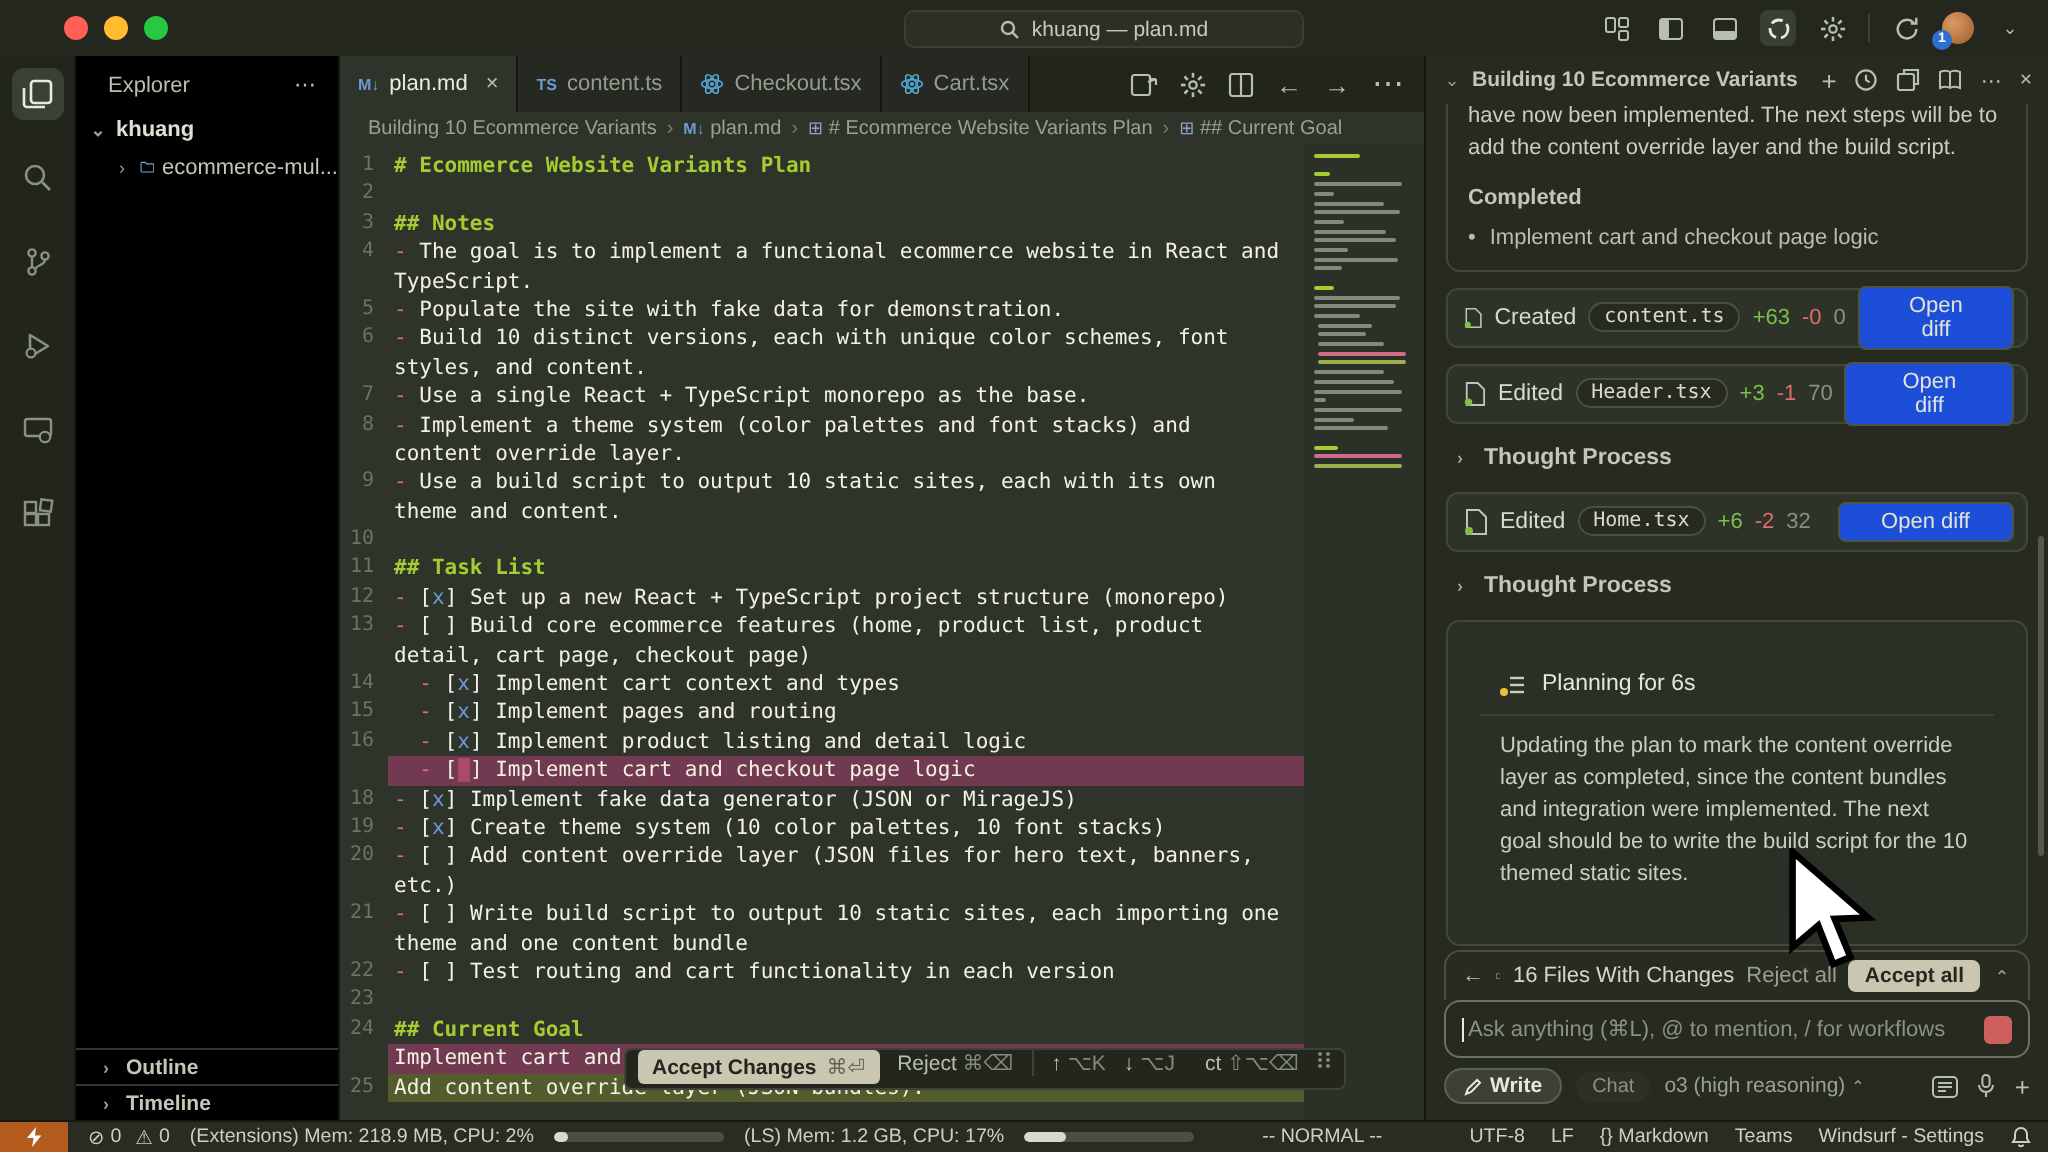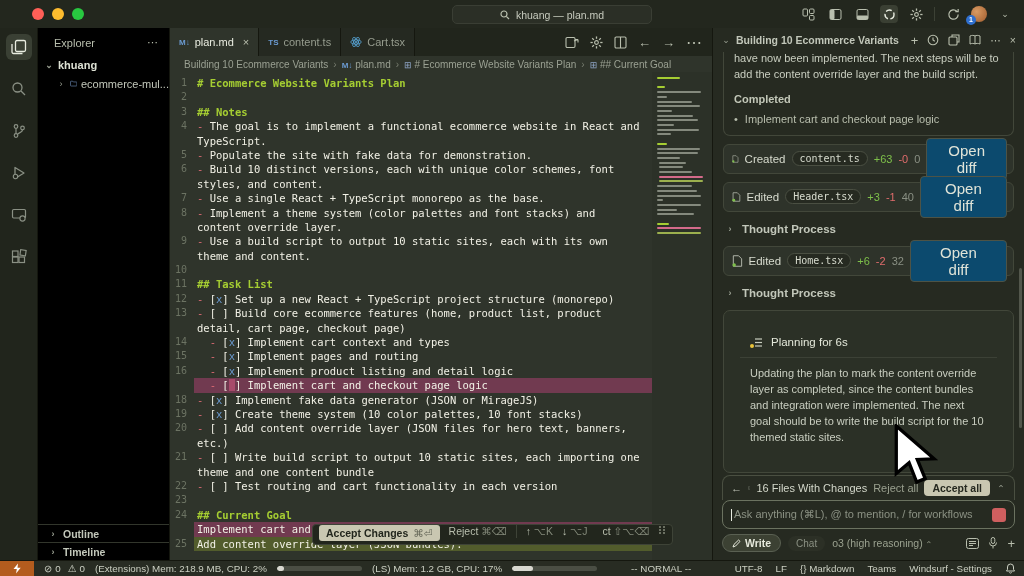--- a/index.html
+++ b/index.html
@@ -95,22 +95,22 @@
   .p-sub{font-weight:bold;color:#c2c7b8;margin:9px 0 4px;}
   .p-bullet{display:flex;gap:7px;color:#b9bfae;}
   .file-card{display:flex;align-items:center;gap:6px;background:#2e332a;border:1px solid #42473a;
              border-radius:6px;height:30px;padding:0 6px 0 8px;margin-top:8px;}
   .fc-action{color:#d7dbce;font-size:11.5px;}
   .fc-chip{font-family:"DejaVu Sans Mono",monospace;font-size:10px;color:#d7dbce;background:#262a21;
            border:1px solid #4a4f42;border-radius:9px;padding:1px 7px;}
   .fc-add{color:#7ec04a;}
   .fc-del{color:#e06c6c;}
   .fc-num{color:#8a9084;}
-  .fc-btn{margin-left:auto;background:#0c4a6e;border:1px solid #4d5346;color:#e0e4d8;border-radius:4px;
-          padding:3px 21px;font-size:15px;font-family:"Liberation Sans",sans-serif;}
+  .fc-btn{margin-left:auto;background:#1d4ed8;border:1px solid #4d5346;color:#e0e4d8;border-radius:4px;
+          padding:3px 21px;font-size:11px;font-family:"Liberation Sans",sans-serif;}
   .thought{display:flex;align-items:center;gap:7px;margin:11px 2px;font-size:11.5px;font-weight:bold;color:#c2c7ba;}
   #planning-card{margin-top:8px;background:#2b3026;padding:16px;}
   .plan-head{display:flex;align-items:center;gap:8px;padding:7px 10px;font-size:11.5px;color:#e4e8da;
              border-bottom:1px solid #3c4136;}
   .plan-body{padding:8px 10px 10px;color:#c9cec0;}
   #generating{margin-top:14px;color:#7f857a;font-size:11px;}
 
   #panel-footer{padding:0 9px 5px;}
   #changes-bar{display:flex;align-items:center;gap:6px;height:25px;padding:0 8px;
                background:#272b22;border:1px solid #4a4f41;border-radius:8px 8px 0 0;border-bottom:none;
@@ -294,20 +294,31 @@
       <div id="tabbar">
         <div id="tabs">
             <div class="tab active">
               <span class="ic-md">M↓</span>
               <span>plan.md</span>
               <span class="close">×</span>
             </div>
             <div class="tab">
               <span class="ic-ts">TS</span>
               <span>content.ts</span>
+            </div>
+            <div class="tab">
+              <svg class="ic" width="12" height="12" viewBox="0 0 12 12">
+                <g fill="none" stroke="#58a6d8" stroke-width="0.8">
+                  <ellipse cx="6" cy="6" rx="5.2" ry="2.1"></ellipse>
+                  <ellipse cx="6" cy="6" rx="5.2" ry="2.1" transform="rotate(60 6 6)"></ellipse>
+                  <ellipse cx="6" cy="6" rx="5.2" ry="2.1" transform="rotate(120 6 6)"></ellipse>
+                </g>
+                <circle cx="6" cy="6" r="1" fill="#58a6d8"></circle>
+              </svg>
+              <span>Checkout.tsx</span>
             </div>
             <div class="tab">
               <svg class="ic" width="12" height="12" viewBox="0 0 12 12">
                 <g fill="none" stroke="#58a6d8" stroke-width="0.8">
                   <ellipse cx="6" cy="6" rx="5.2" ry="2.1"></ellipse>
                   <ellipse cx="6" cy="6" rx="5.2" ry="2.1" transform="rotate(60 6 6)"></ellipse>
                   <ellipse cx="6" cy="6" rx="5.2" ry="2.1" transform="rotate(120 6 6)"></ellipse>
                 </g>
                 <circle cx="6" cy="6" r="1" fill="#58a6d8"></circle>
               </svg>
@@ -600,21 +611,21 @@
           </div>
           <div class="file-card">
             <svg class="ic" width="12" height="14" viewBox="0 0 12 14">
               <path d="M1.5 1h6l3.5 3.5V13h-9.5z" fill="none" stroke="#c0c5b8" stroke-width="1"></path>
               <circle cx="2.5" cy="11.5" r="2" fill="#7ec04a"></circle>
             </svg>
             <span class="fc-action">Edited</span>
             <span class="fc-chip">Header.tsx</span>
             <span class="fc-add">+3</span>
             <span class="fc-del">-1</span>
-            <span class="fc-num">40</span>
+            <span class="fc-num">70</span>
             <button class="fc-btn">Open diff</button>
           </div>
           <div class="thought">
             <span class="chev">›</span>
             <span>Thought Process</span>
           </div>
           <div class="file-card">
             <svg class="ic" width="12" height="14" viewBox="0 0 12 14">
               <path d="M1.5 1h6l3.5 3.5V13h-9.5z" fill="none" stroke="#c0c5b8" stroke-width="1"></path>
               <circle cx="2.5" cy="11.5" r="2" fill="#7ec04a"></circle>

